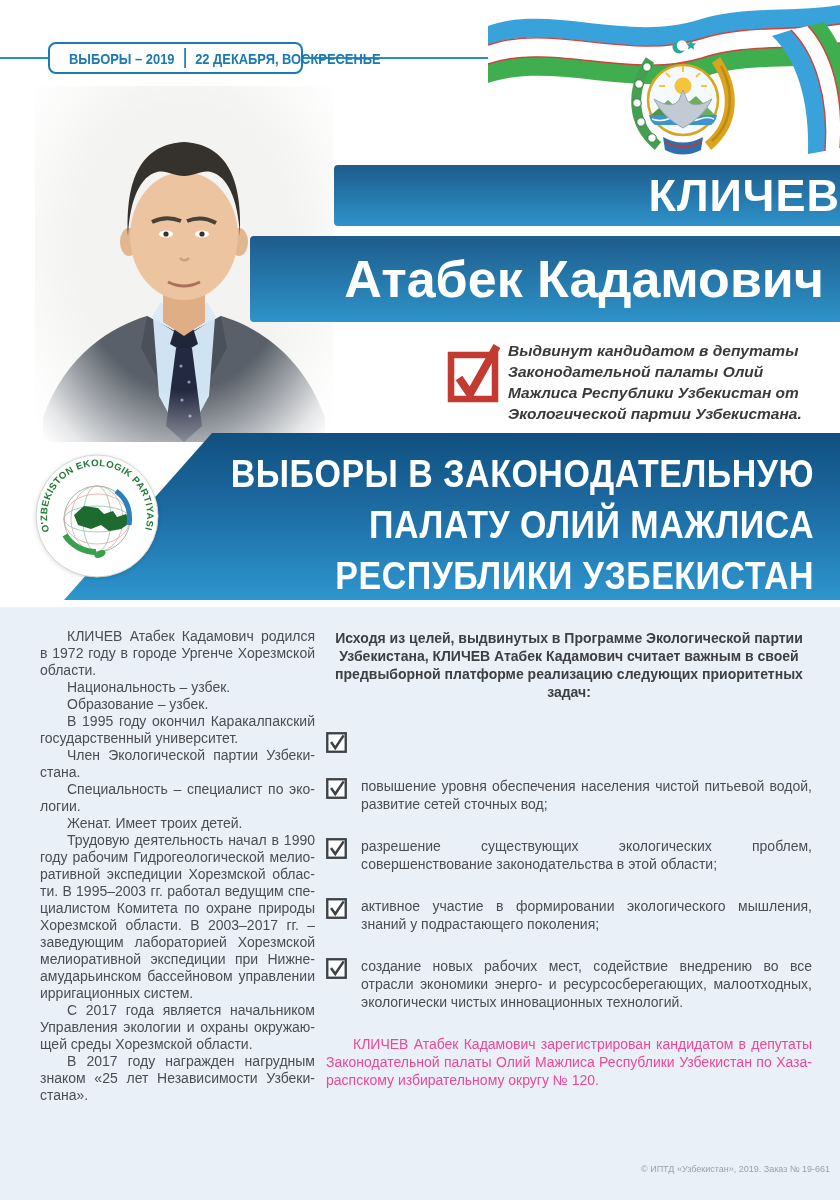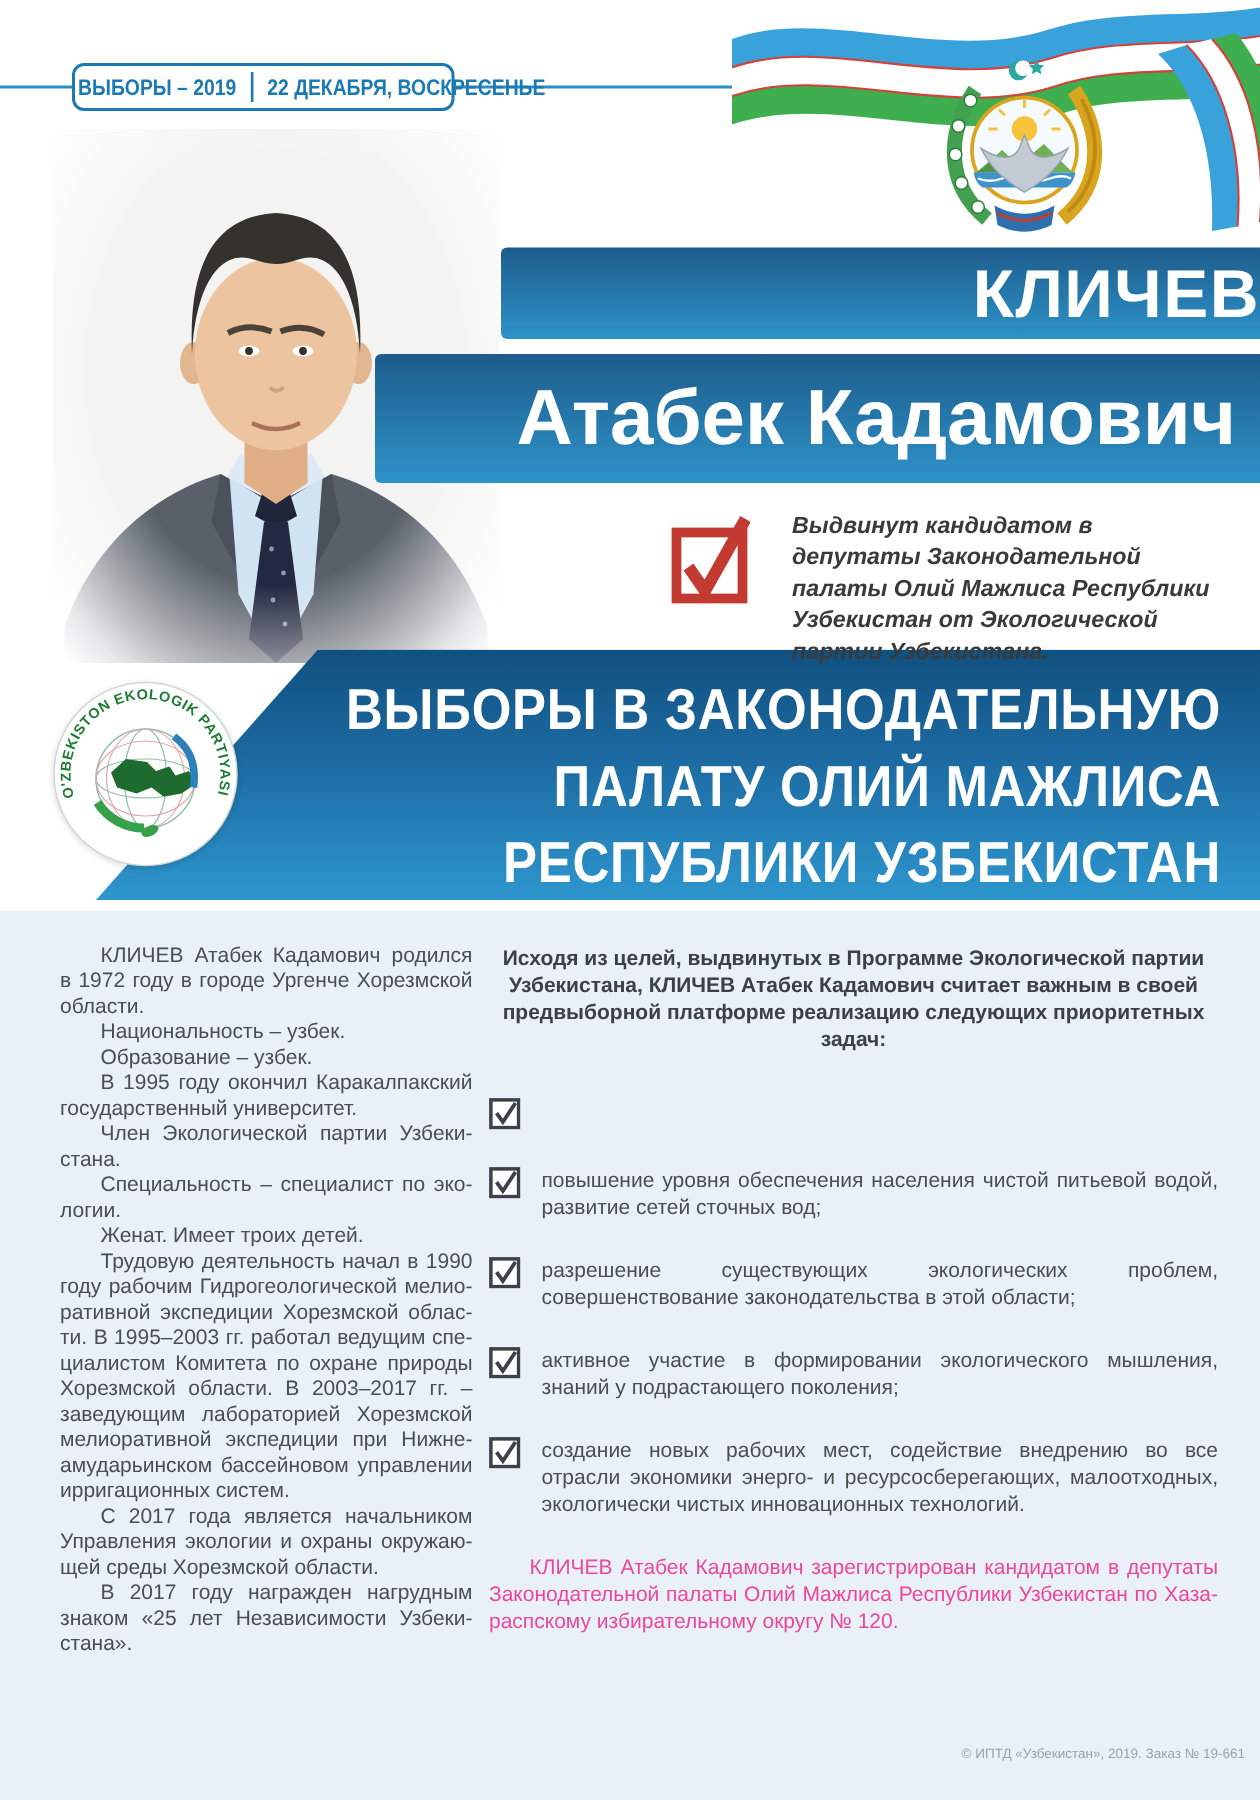--- a/index.html
+++ b/index.html
@@ -2,40 +2,40 @@
 <html><head>
 <meta charset="utf-8">
 <style>
   html,body{margin:0;padding:0;background:#888;}
   .page{position:relative;width:840px;height:1200px;margin:0 auto;background:#ffffff;
         font-family:"Liberation Sans","DejaVu Sans",sans-serif;overflow:hidden;}
 
   
   .rule-line{position:absolute;top:57px;left:0;width:532px;height:2px;background:#2a8ec3;z-index:1;}
   .badge{position:absolute;left:48px;top:42px;width:255px;height:32px;border:2px solid #1b7ab2;
-         border-radius:8px;background:#fff;z-index:3;display:flex;align-items:center;padding:0 2px;box-sizing:border-box;}
+         border-radius:8px;background:#fff;z-index:3;display:flex;align-items:center;padding:0 19px;box-sizing:border-box;}
   .badge-inner{display:flex;align-items:center;gap:11px;transform:scaleX(0.86);transform-origin:left center;
          white-space:nowrap;color:#1b7ab2;font-weight:bold;font-size:15px;}
   .badge .sep{width:2px;height:20px;background:#1b7ab2;flex:0 0 auto;}
 
   .ribbon{position:absolute;left:488px;top:0;width:352px;height:162px;z-index:1;}
   .emblem{position:absolute;left:622px;top:36px;width:122px;height:126px;z-index:2;}
 
   .bar{position:absolute;right:0;background:linear-gradient(180deg,#1d5c8c 0%,#2e93c9 100%);
        display:flex;align-items:center;justify-content:flex-end;color:#fff;font-weight:bold;z-index:2;
        border-radius:4px 0 0 4px;}
   .bar-surname{left:334px;top:165px;height:61px;font-size:45px;letter-spacing:1px;}
   .bar-name{left:250px;top:236px;height:86px;font-size:52px;padding-right:16px;}
 
   .photo{position:absolute;left:35px;top:86px;width:298px;height:356px;z-index:1;}
   .photo svg{position:absolute;inset:0;}
   .vignette{position:absolute;inset:0;
      background:radial-gradient(ellipse at 50% 45%, rgba(255,255,255,0) 52%, rgba(255,255,255,0.85) 86%, #fff 97%);}
 
-  .nominate{position:absolute;left:446px;top:340px;width:372px;display:flex;gap:28px;z-index:3;}
+  .nominate{position:absolute;left:446px;top:340px;width:372px;display:flex;gap:8px;z-index:3;}
   .check-red{flex:0 0 auto;margin-top:2px;}
   .nominate-text{font-size:15.5px;line-height:21px;font-weight:bold;font-style:italic;color:#3a3a3a;width:298px;}
 
   .banner{position:absolute;left:0;top:433px;width:840px;height:167px;z-index:1;
       background:linear-gradient(180deg,#10507f 0%,#1d6ba3 45%,#2e96ce 100%);
       clip-path:polygon(212px 0,840px 0,840px 167px,64px 167px);}
   .banner-text{position:absolute;right:26px;top:16px;text-align:right;color:#fff;font-weight:bold;
       font-size:34px;line-height:45px;letter-spacing:0.5px;transform:scaleY(1.13);transform-origin:right top;}
 
   .party-logo{position:absolute;left:34px;top:453px;width:126px;height:126px;z-index:2;

